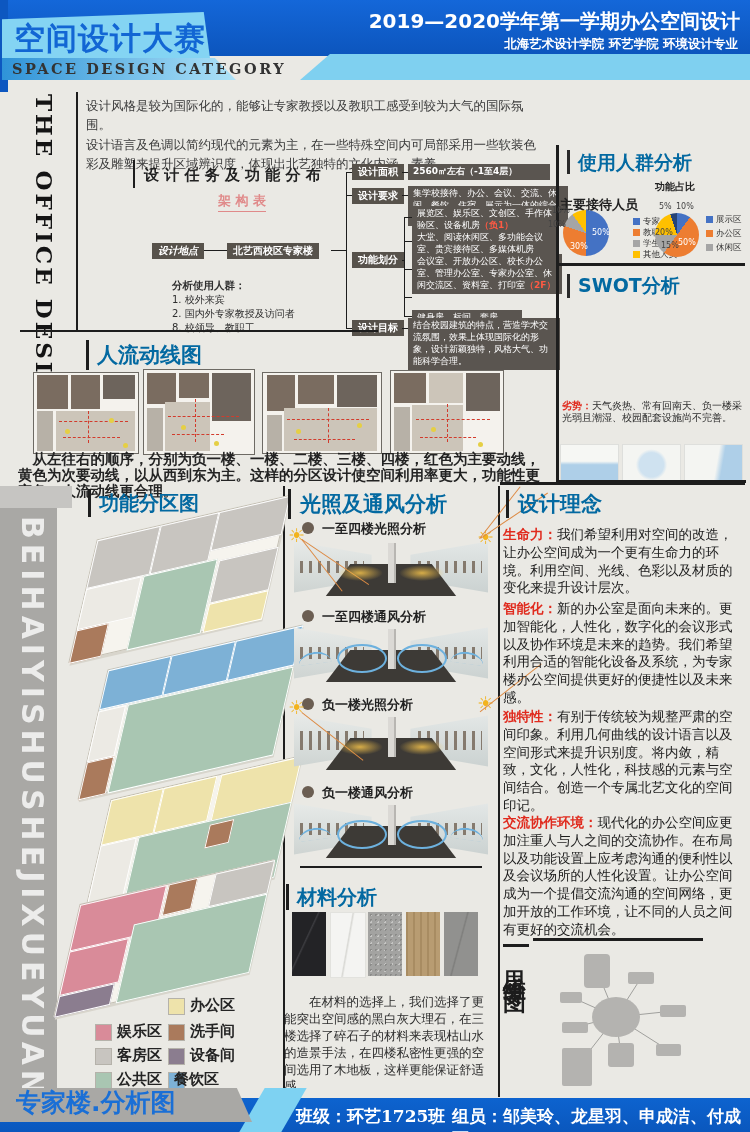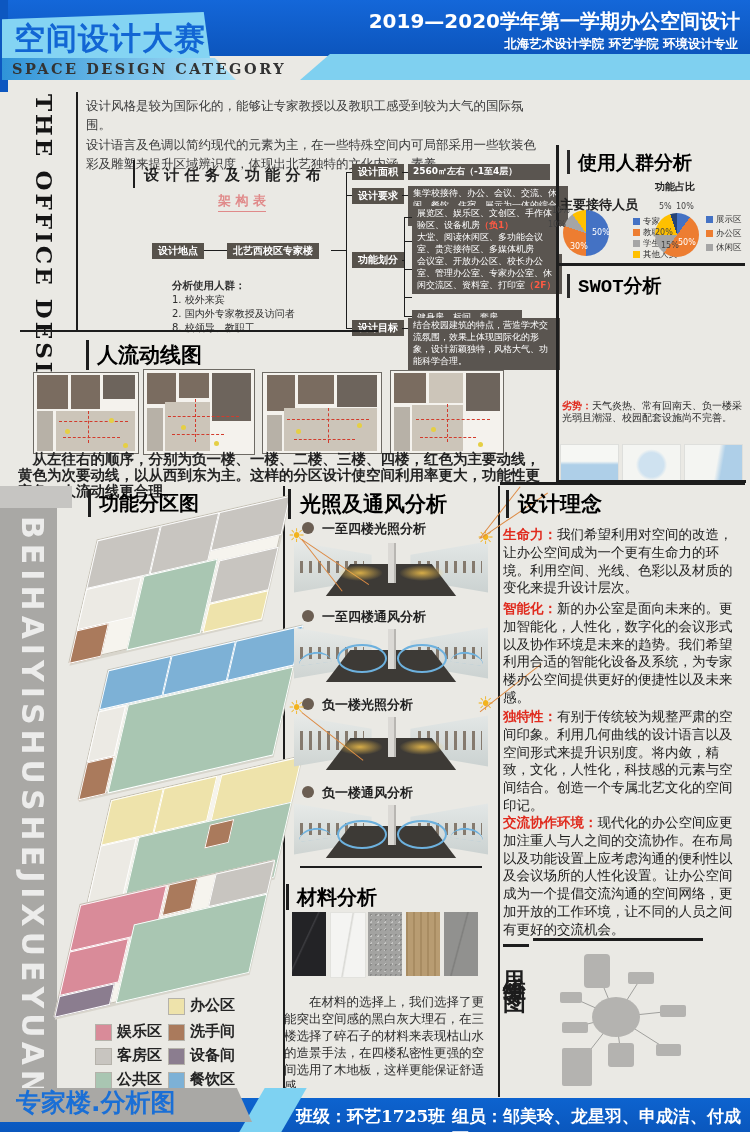--- a/index.html
+++ b/index.html
@@ -1,21 +1,21 @@
 <!DOCTYPE html>
 <html><head>
 <meta charset="utf-8">
 <style>
   html,body{margin:0;padding:0;}
   body{font-family:"DejaVu Sans","Liberation Sans",sans-serif;}
   #poster{position:relative;width:750px;height:1132px;background:#eae9e4;overflow:hidden;}
   .abs{position:absolute;}
   .ln{position:absolute;background:#1d1d1d;}
   .sec-bar{position:absolute;background:#2a2a2a;width:3px;}
-  .sec-title{position:absolute;font-weight:bold;color:#000000;white-space:nowrap;font-family:Liberation Mono, monospace;}
+  .sec-title{position:absolute;font-weight:bold;color:#0369a1;white-space:nowrap;}
   .tag{position:absolute;background:#57524b;color:#fff;font-size:10px;font-weight:bold;padding:1px 6px;white-space:nowrap;}
   .cbox{position:absolute;background:#5a5550;color:#fff;font-size:9px;line-height:1.32;padding:2px 5px;}
   .fl{color:#ff5a43;font-weight:bold;}
   .red{color:#e02b1e;font-weight:bold;}
   
   .plan{position:absolute;background:#f4f2ed;border:1.5px solid #6d6a64;}
   .plan>div{position:absolute;}
   .pr{background:#7a6c60;}
   .pr2{background:#6d645c;}
   .pbe{background:#ccc5b9;}
@@ -67,21 +67,21 @@
 
   <div class="abs" style="left:86px;top:96px;width:462px;font-size:12.5px;line-height:1.55;color:#3a3a3a;">
     <span>设计风格是较为国际化的，能够让专家教授以及教职工感受到较为大气的国际氛围。</span><br>
     <span>设计语言及色调以简约现代的元素为主，在一些特殊空间内可局部采用一些软装色彩及雕塑来提升区域辨识度，体现出北艺独特的文化内涵、素养。</span>
   </div>
 
   <div class="ln" style="left:133px;top:160px;width:2px;height:28px;"></div>
   <div class="abs" style="left:144px;top:166px;font-size:15px;font-weight:bold;color:#222;">设 计 任 务 及 功 能 分 布</div>
   <div class="abs" style="left:218px;top:192px;font-size:13px;font-weight:bold;color:#e08a8a;border-bottom:1px solid #e08a8a;padding-bottom:1px;">架 构 表</div>
 
-  <div class="tag" style="left:152px;top:243px;">设计地点</div>
+  <div class="tag" style="left:152px;top:243px;font-style:italic;">设计地点</div>
   <div class="tag" style="left:227px;top:243px;">北艺西校区专家楼</div>
   <div class="ln" style="left:204px;top:250px;width:23px;height:1px;"></div>
   <div class="ln" style="left:331px;top:250px;width:15px;height:1px;"></div>
   <div class="ln" style="left:346px;top:172px;width:1px;height:157px;"></div>
 
   <div class="tag" style="left:352px;top:164px;">设计面积</div>
   <div class="cbox" style="left:408px;top:164px;width:132px;font-weight:bold;"><span>2560㎡左右（-1至4层）</span></div>
   <div class="ln" style="left:346px;top:172px;width:6px;height:1px;"></div>
   <div class="ln" style="left:402px;top:172px;width:6px;height:1px;"></div>
 
@@ -268,21 +268,21 @@
   <div class="legend-lb" style="left:117px;top:1022px;">娱乐区</div>
   <div class="legend-sw" style="left: 168px; top: 1024px; background-color: rgb(170, 122, 92);"></div>
   <div class="legend-lb" style="left:190px;top:1022px;">洗手间</div>
   <div class="legend-sw" style="left: 95px; top: 1048px; background-color: rgb(200, 197, 192);"></div>
   <div class="legend-lb" style="left:117px;top:1046px;">客房区</div>
   <div class="legend-sw" style="left: 168px; top: 1048px; background-color: rgb(139, 125, 143);"></div>
   <div class="legend-lb" style="left:190px;top:1046px;">设备间</div>
   <div class="legend-sw" style="left: 95px; top: 1072px; background-color: rgb(169, 198, 178);"></div>
   <div class="legend-lb" style="left:117px;top:1070px;">公共区</div>
   <div class="legend-sw" style="left: 168px; top: 1072px; background-color: rgb(125, 177, 214);"></div>
-  <div class="legend-lb" style="left:190px;top:1070px;">餐饮区</div>
+  <div class="legend-lb" style="left:174px;top:1070px;">餐饮区</div>
 
   <div class="ln" style="left:288px;top:489px;width:3px;height:30px;"></div>
   <div class="sec-title" style="left:300px;top:490px;font-size:21px;">光照及通风分析</div>
 
   <div class="abs" style="left:302px;top:522px;width:12px;height:12px;border-radius:50%;background:#6b5e52;"></div>
   <div class="abs" style="left:322px;top:520px;font-size:13px;font-weight:bold;color:#222;">一至四楼光照分析</div>
   <div class="ld" style="left:294px;top:538px;">
     <div class="wallL"></div>
       <div class="wallR"></div>
       <div class="winL"></div>

